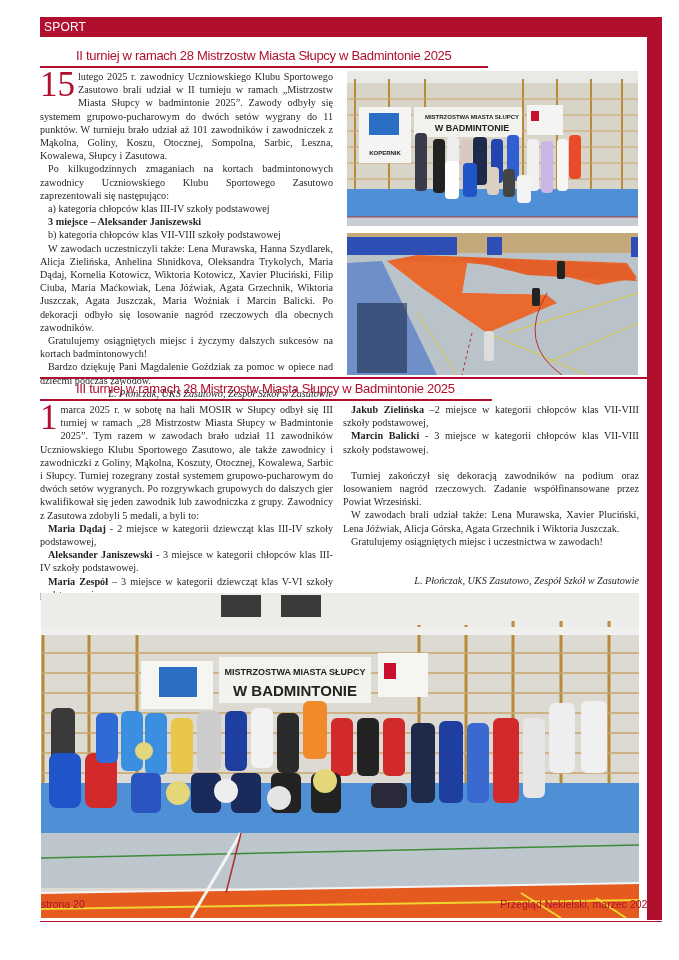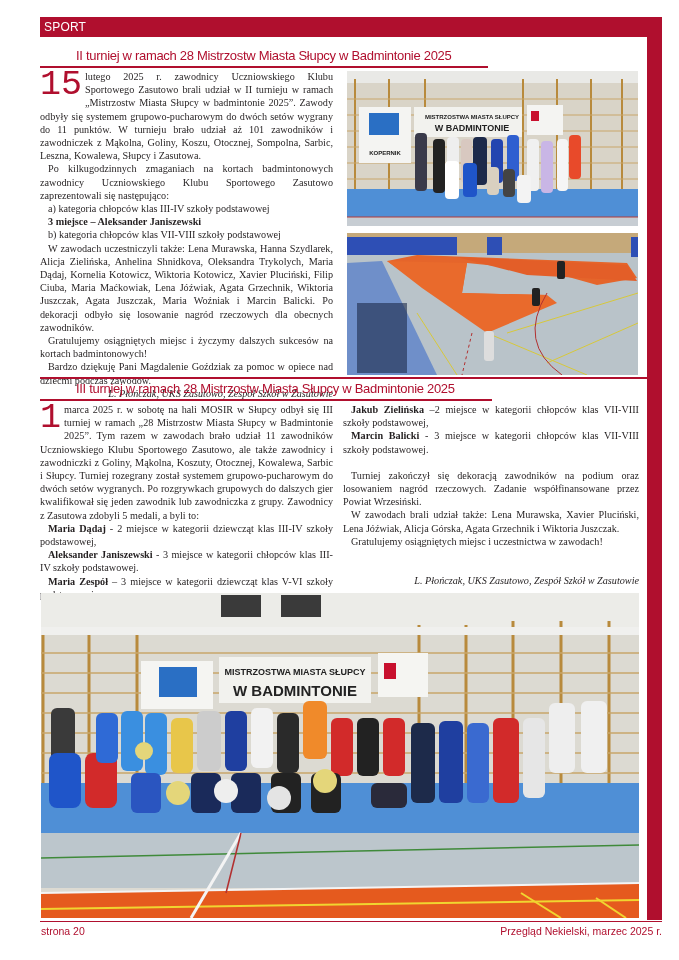--- a/index.html
+++ b/index.html
@@ -27,28 +27,28 @@
     .col {
       position: absolute; font-size: 10.2px; line-height: 13.2px; text-align: justify;
       hyphens: manual;
     }
     .col p { text-indent: 8px; }
     .col p.noindent { text-indent: 0; }
     .col p.list { text-indent: 0; padding-left: 8px; }
     .col b { font-weight: bold; }
     .dropcap {
       float: left; color: #b00f2e; font-size: 35px; line-height: 28px;
-      margin: 1px 3px 0 0; font-family: Liberation Mono, monospace;
+      margin: 1px 3px 0 0; font-family: Liberation Serif, serif;
     }
     .signature { text-align: right; font-style: italic; text-indent: 0 !important; }
 
     .photo { position: absolute; overflow: hidden; }
     .footer-rule { position: absolute; left: 40px; top: 921px; width: 622px; height: 1px; background: #b00f2e; }
     .footer {
-      position: absolute; top: 925px; font-family: "Liberation Sans", "DejaVu Sans", sans-serif;
+      position: absolute; top: 898px; font-family: "Liberation Sans", "DejaVu Sans", sans-serif;
       color: #b00f2e; font-size: 10.5px;
     }
     .banner-text { font-family: "Liberation Sans", sans-serif; font-weight: bold; fill: #222; }
   </style>
 </head>
 <body>
 
 <div class="section-bar">
   <span>SPORT</span>
 </div>

